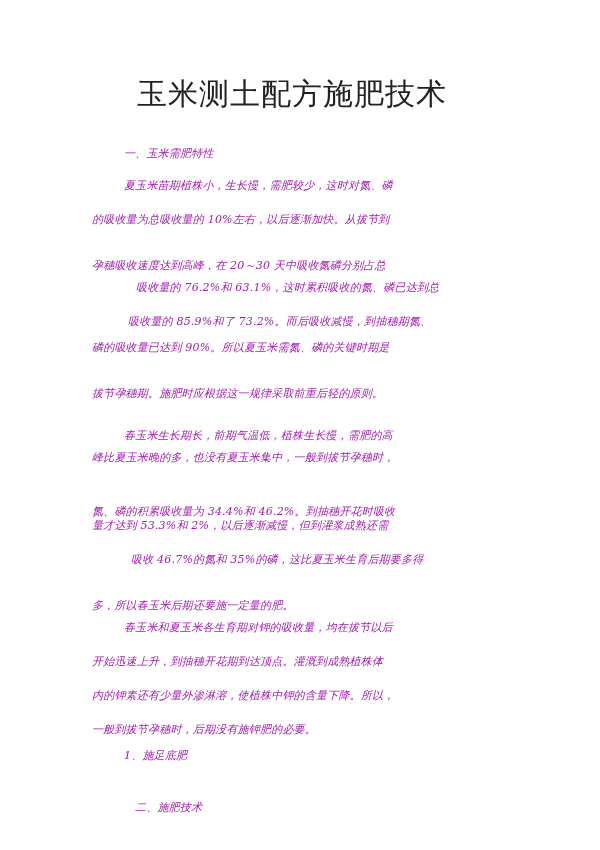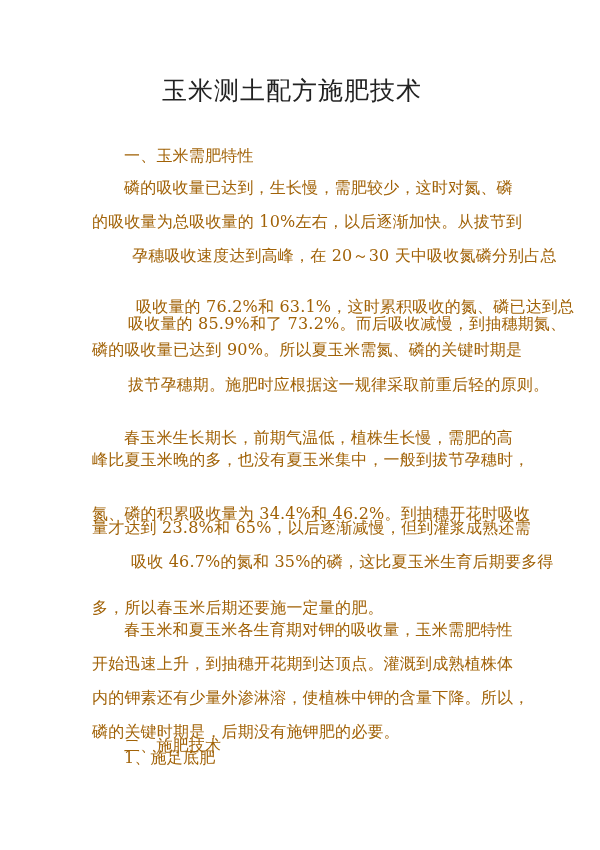--- a/index.html
+++ b/index.html
@@ -4,50 +4,51 @@
   <style>
     html, body { margin: 0; padding: 0; }
     body {
       width: 600px; height: 850px; background: #ffffff; overflow: hidden;
       font-family: "DejaVu Serif", "Liberation Serif", serif;
       color: #1a1a1a;
       position: relative;
     }
     .title {
       position: absolute; left: 0; right: 16px; top: 74px;
-      text-align: center; font-size: 25px; letter-spacing: 1px;
+      text-align: center; font-size: 30px; letter-spacing: 1px;
       color: #222;
     }
     .line {
       position: absolute; left: 92px; width: 420px;
-      font-size: 16px; white-space: nowrap; color: #a16207;
+      font-size: 11px; white-space: nowrap; color: #a21caf;
       letter-spacing: 0.2px;
+      font-style: italic;
     }
     .indent { left: 124px; }
   </style>
 </head>
 <body>
 
 <div>
   <div class="title">玉米测土配方施肥技术</div>
   <div id="lines">
       <div class="line indent" style="top: 146px;">一、玉米需肥特性</div>
-      <div class="line indent" style="top: 178px;">磷的吸收量已达到，生长慢，需肥较少，这时对氮、磷</div>
+      <div class="line indent" style="top: 178px;">夏玉米苗期植株小，生长慢，需肥较少，这时对氮、磷</div>
       <div class="line" style="top: 212px;">的吸收量为总吸收量的 10%左右，以后逐渐加快。从拔节到</div>
-      <div class="line" style="top: 246px; margin-left: 40px;">孕穗吸收速度达到高峰，在 20～30 天中吸收氮磷分别占总</div>
-      <div class="line" style="top: 297px; padding-left: 44px;">吸收量的 76.2%和 63.1%，这时累积吸收的氮、磷已达到总</div>
+      <div class="line" style="top: 258px;">孕穗吸收速度达到高峰，在 20～30 天中吸收氮磷分别占总</div>
+      <div class="line" style="top: 280px; padding-left: 44px;">吸收量的 76.2%和 63.1%，这时累积吸收的氮、磷已达到总</div>
       <div class="line" style="top: 314px; padding-left: 36px;">吸收量的 85.9%和了 73.2%。而后吸收减慢，到抽穗期氮、</div>
       <div class="line" style="top: 340px;">磷的吸收量已达到 90%。所以夏玉米需氮、磷的关键时期是</div>
-      <div class="line" style="top: 375px; margin-left: 36px;">拔节孕穗期。施肥时应根据这一规律采取前重后轻的原则。</div>
+      <div class="line" style="top: 386px;">拔节孕穗期。施肥时应根据这一规律采取前重后轻的原则。</div>
       <div class="line indent" style="top: 428px;">春玉米生长期长，前期气温低，植株生长慢，需肥的高</div>
       <div class="line" style="top: 450px;">峰比夏玉米晚的多，也没有夏玉米集中，一般到拔节孕穗时，</div>
       <div class="line" style="top: 504px;">氮、磷的积累吸收量为 34.4%和 46.2%。到抽穗开花时吸收</div>
-      <div class="line" style="top: 518px;">量才达到 23.8%和 65%，以后逐渐减慢，但到灌浆成熟还需</div>
+      <div class="line" style="top: 518px;">量才达到 53.3%和 2%，以后逐渐减慢，但到灌浆成熟还需</div>
       <div class="line" style="top: 552px; padding-left: 39px;">吸收  46.7%的氮和  35%的磷，这比夏玉米生育后期要多得</div>
       <div class="line" style="top: 598px;">多，所以春玉米后期还要施一定量的肥。</div>
-      <div class="line indent" style="top: 620px;">春玉米和夏玉米各生育期对钾的吸收量，玉米需肥特性</div>
+      <div class="line indent" style="top: 620px;">春玉米和夏玉米各生育期对钾的吸收量，均在拔节以后</div>
       <div class="line" style="top: 654px;">开始迅速上升，到抽穗开花期到达顶点。灌溉到成熟植株体</div>
       <div class="line" style="top: 688px;">内的钾素还有少量外渗淋溶，使植株中钾的含量下降。所以，</div>
-      <div class="line" style="top: 722px;">磷的关键时期是，后期没有施钾肥的必要。</div>
-      <div class="line indent" style="top: 736px;">二、施肥技术</div>
+      <div class="line" style="top: 722px;">一般到拔节孕穗时，后期没有施钾肥的必要。</div>
+      <div class="line indent" style="top: 800px; margin-left: 11px;">二、施肥技术</div>
       <div class="line indent" style="top: 748px;">1、施足底肥</div>
     </div>
 </div>
 
 </body></html>

